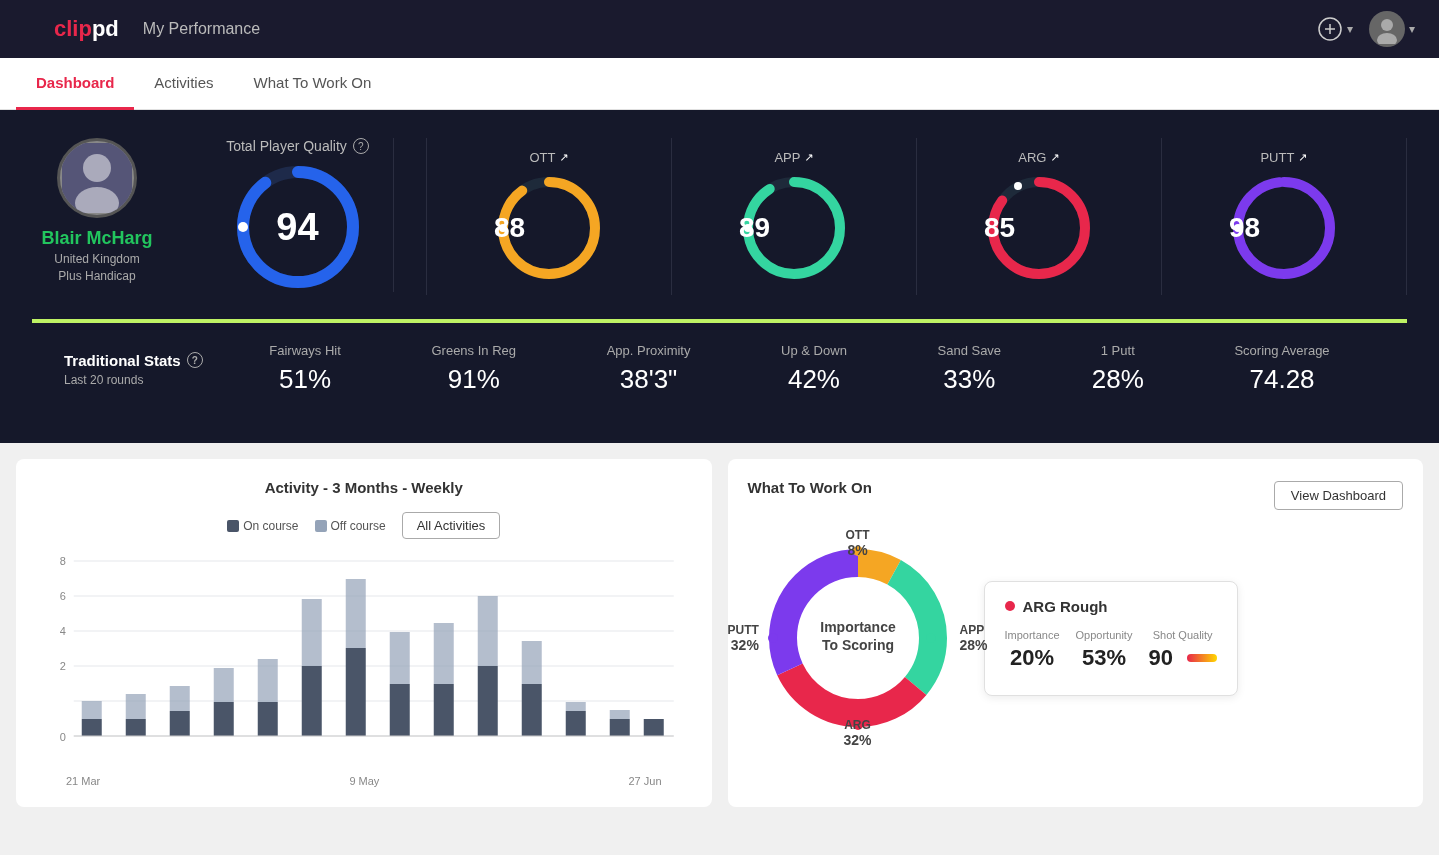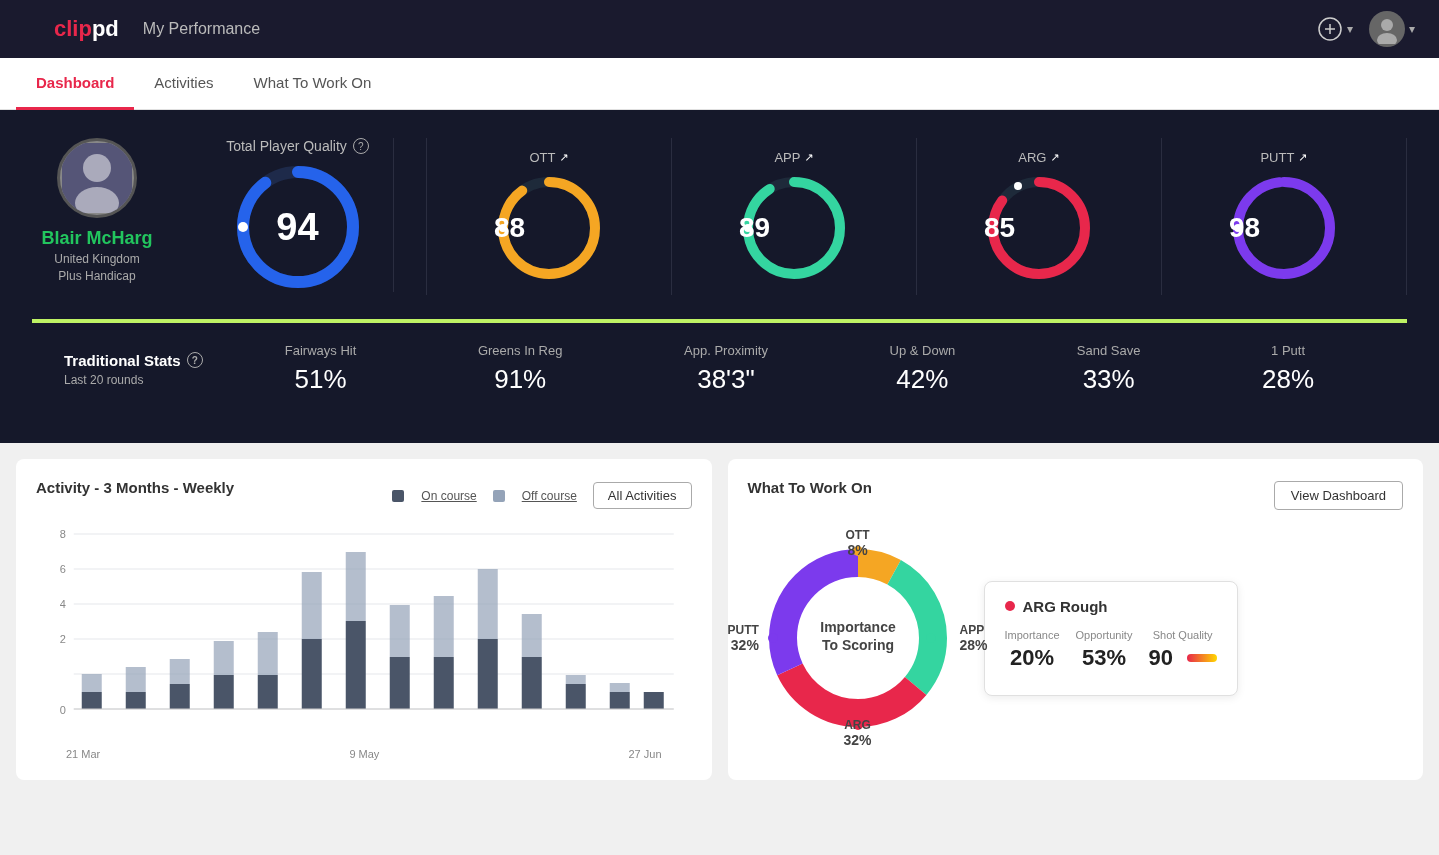--- a/index.html
+++ b/index.html
@@ -260,35 +260,35 @@
       font-size: 15px;
       font-weight: 600;
       color: #333;
       margin-bottom: 16px;
     }
 
     
     .chart-header {
       display: flex;
       align-items: center;
-      justify-content: space-between;
+      justify-content: flex-end;
       margin-bottom: 12px;
+      flex-direction: column;
     }
     .legend {
       display: flex;
       align-items: center;
       gap: 16px;
       font-size: 12px;
       color: #555;
     }
     .legend-item {
       display: flex;
       align-items: center;
-      gap: 17px;
-      text-decoration: underline;
+      gap: 4px;
     }
     .legend-dot {
       width: 12px;
       height: 12px;
       border-radius: 2px;
     }
     .all-btn {
       border: 1px solid #aaa;
       border-radius: 4px;
       padding: 5px 14px;
@@ -563,20 +563,24 @@
         <div class="stat-name">Up &amp; Down</div>
         <div class="stat-val">42%</div>
       </div>
       <div class="stat-item">
         <div class="stat-name">Sand Save</div>
         <div class="stat-val">33%</div>
       </div>
       <div class="stat-item">
         <div class="stat-name">1 Putt</div>
         <div class="stat-val">28%</div>
+      </div>
+      <div class="stat-item">
+        <div class="stat-name">Scoring Average</div>
+        <div class="stat-val">74.28</div>
       </div>
     </div>
   </div>
 </section>
 
 <div class="bottom-panels">
 
   <div class="panel">
     <div class="chart-header">
       <span class="panel-title">Activity - 3 Months - Weekly</span>

